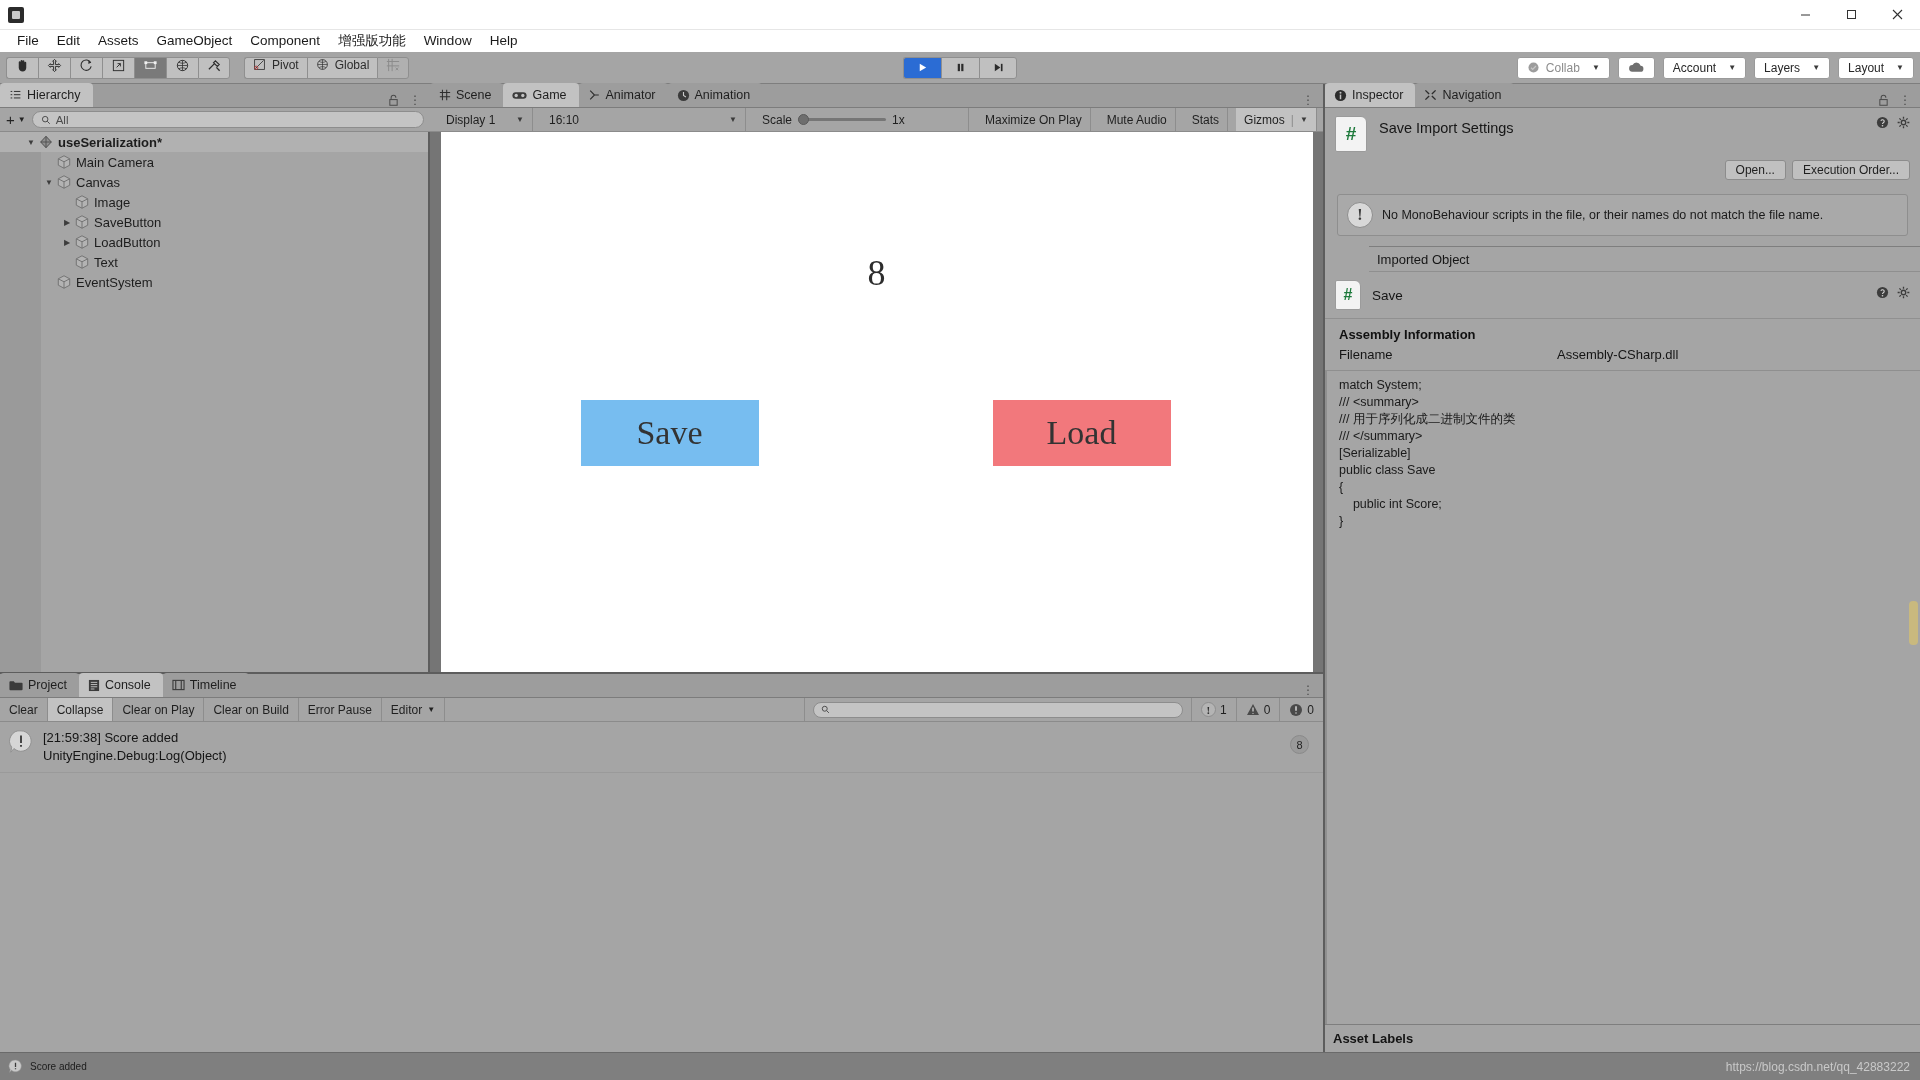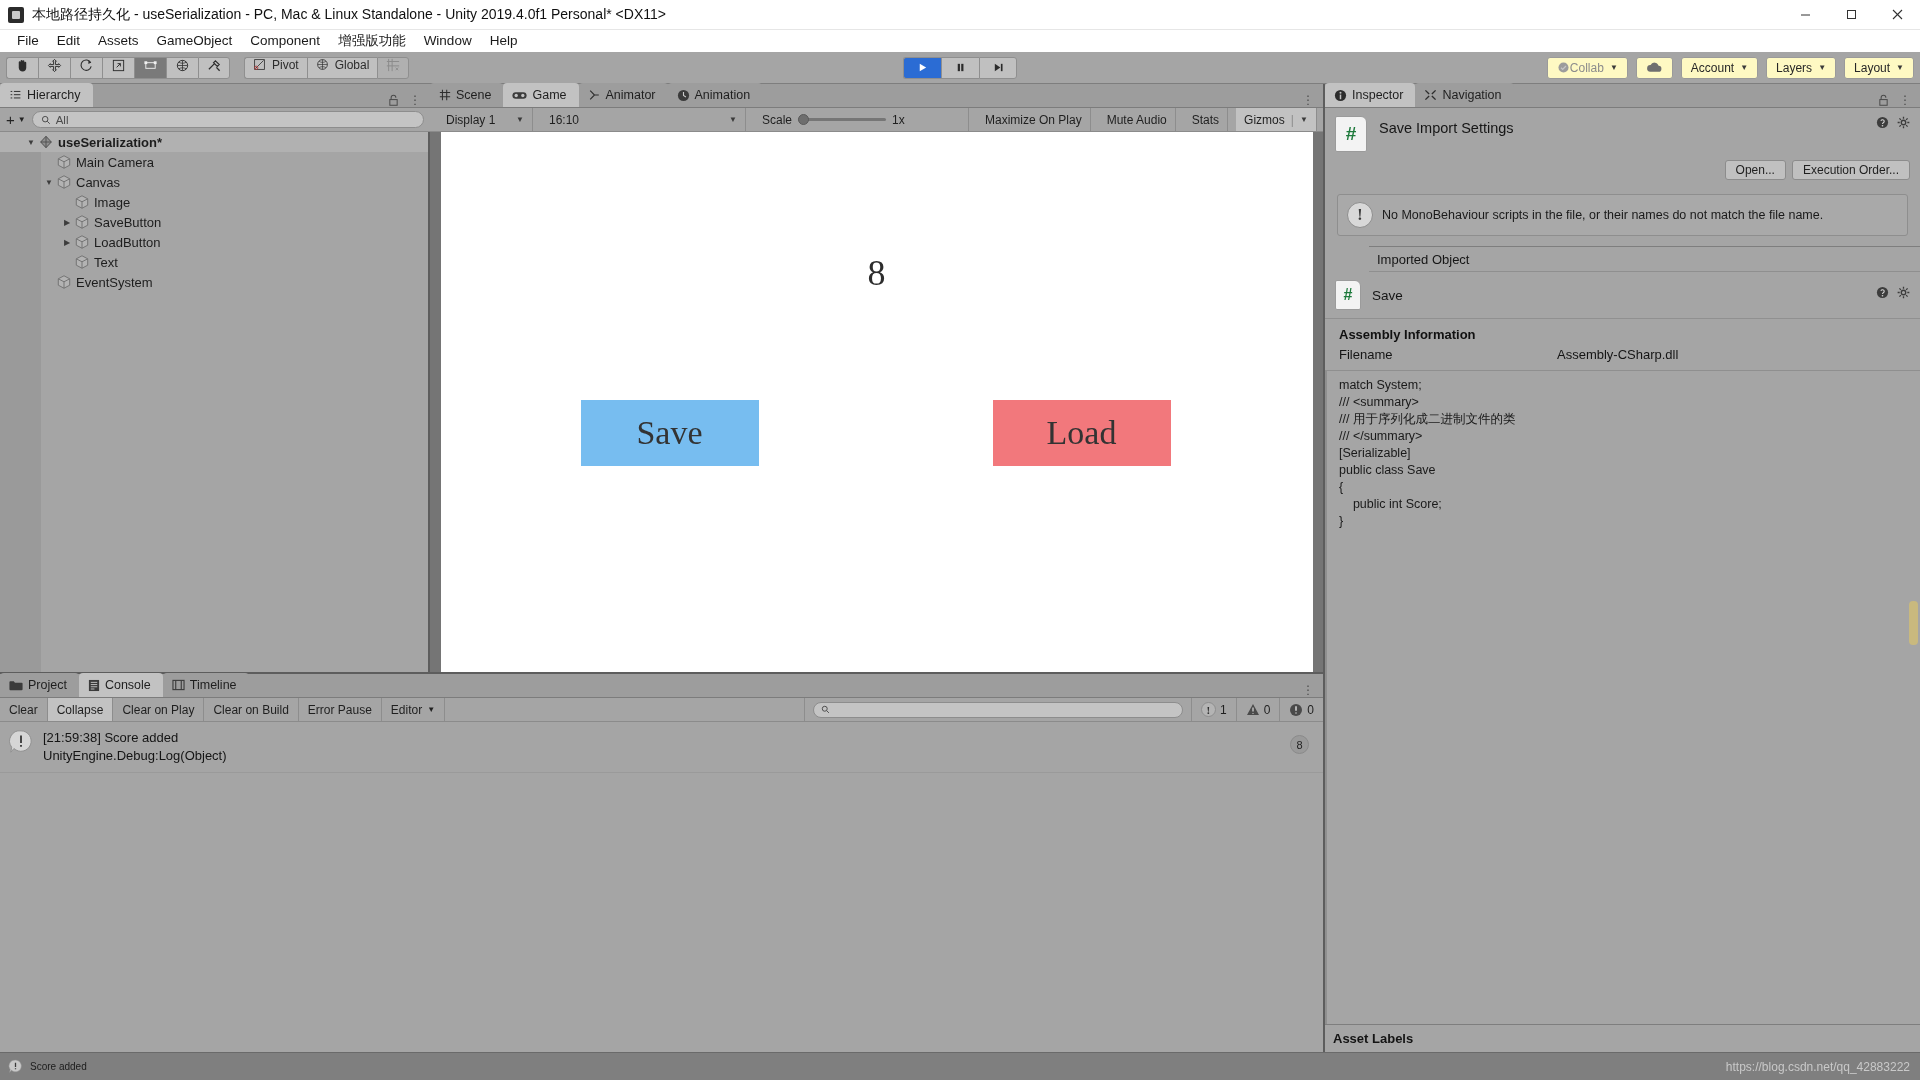--- a/index.html
+++ b/index.html
@@ -69,22 +69,22 @@
   .play-group .pbtn {
     width: 38px; height: 22px; border: 1px solid #8f8f8f; border-right-width: 0;
     background: #c0c0c0; display: flex; align-items: center; justify-content: center;
     color: #2b2b2b;
   }
   .play-group .pbtn:first-child { border-radius: 3px 0 0 3px; background: #2b6cd4; color:#fff; }
   .play-group .pbtn:last-child { border-radius: 0 3px 3px 0; border-right-width: 1px; }
 
   .tb-right { margin-left: auto; display: flex; align-items: center; gap: 8px; }
   .pill {
-    height: 22px; padding: 0 9px; border-radius: 3px; background: #fef9c3;
-    display: flex; align-items: center; gap: 0; font-size: 12px; color: #272727;
+    height: 22px; padding: 0 9px; border-radius: 3px; background: #ffffff;
+    display: flex; align-items: center; gap: 6px; font-size: 12px; color: #272727;
     border: 1px solid #9a9a9a;
   }
   .pill.disabled { color: #8c8c8c; }
   .pill .caret { font-size: 8px; color: #3a3a3a; margin-left: 6px; }
 
   
   .workspace { flex: 1; display: flex; min-height: 0; background: #8f8f8f; }
   .col-left { width: 430px; display: flex; flex-direction: column; flex: none; }
   .col-mid  { flex: 1; display: flex; flex-direction: column; min-width: 0; }
   .col-right{ width: 597px; display: flex; flex-direction: column; flex: none;
@@ -258,21 +258,20 @@
     display: flex; align-items: center; justify-content: center; font-size: 11px; color: #2e2e2e;
     font-family: "Liberation Serif", serif; font-weight: bold; flex: none;
   }
   svg { display: block; }
 </style>
 </head>
 <body>
 
 <div class="titlebar">
   <div class="app-icon"></div>
-  <div class="title-text">本地路径持久化 - useSerialization - PC, Mac &amp; Linux Standalone - Unity 2019.4.0f1 Personal* &lt;DX11&gt;</div>
   <div class="win-btns">
     <div class="win-btn">
       <svg width="11" height="11" viewBox="0 0 11 11">
           <line x1="1" y1="6" x2="10" y2="6" stroke="#333" stroke-width="1"></line>
         </svg>
     </div>
     <div class="win-btn">
       <svg width="11" height="11" viewBox="0 0 11 11">
           <rect x="1.5" y="1.5" width="8" height="8" fill="none" stroke="#333" stroke-width="1"></rect>
         </svg>

